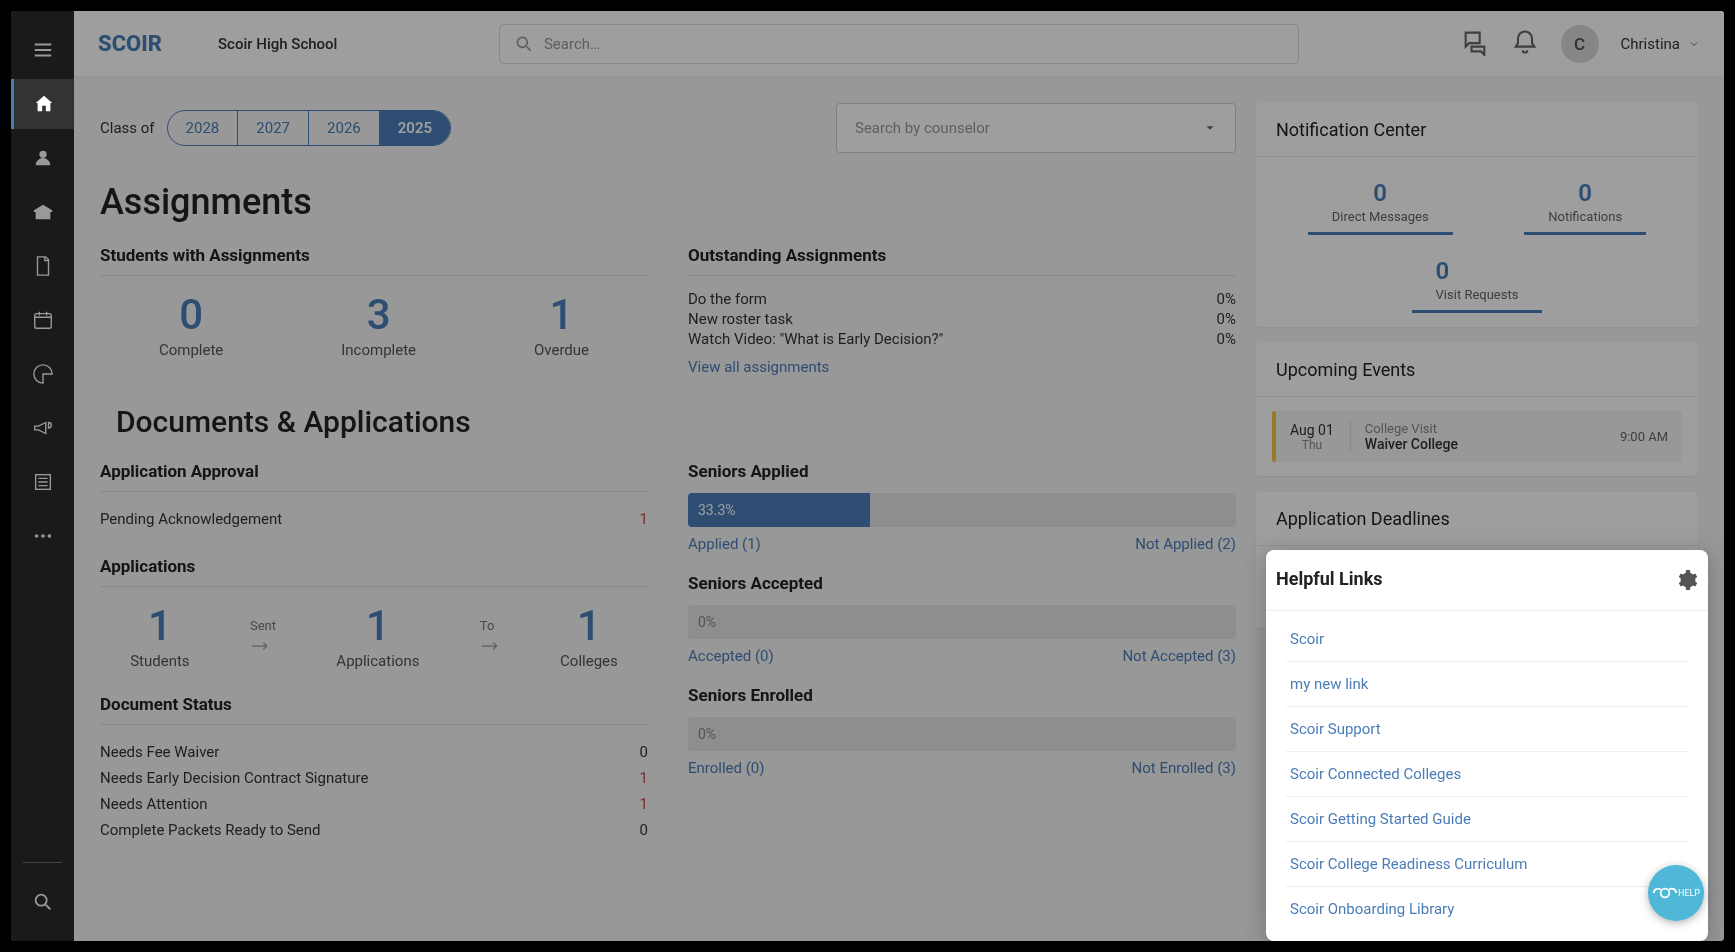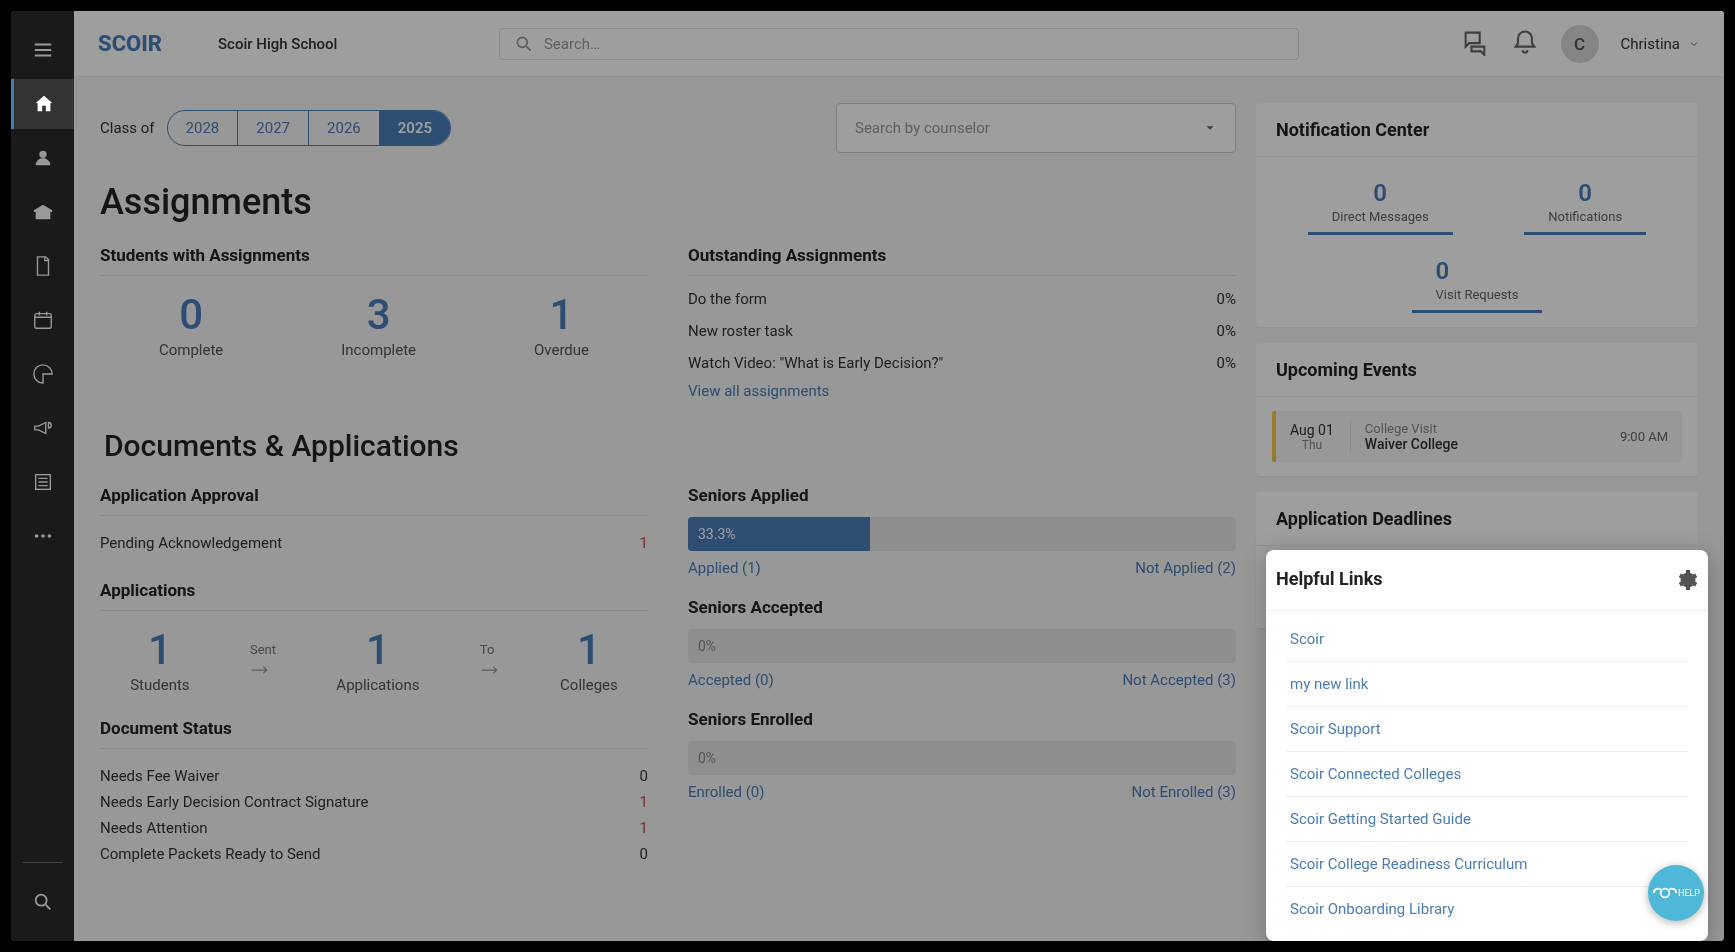--- a/index.html
+++ b/index.html
@@ -9,63 +9,63 @@
 .sidebar-top,.sidebar-bottom{display:flex;flex-direction:column;gap:4px}
 .sidebar-item{width:100%;height:50px;display:flex;align-items:center;justify-content:center;color:#999;cursor:pointer}
 .sidebar-item.active{background:#333;border-left:3px solid #4a7db8;color:#fff}
 .sidebar svg{width:22px;height:22px;fill:currentColor}
 .sidebar-divider{height:1px;background:#444;margin:10px 12px}
 .main{flex:1;display:flex;flex-direction:column;background:#f5f5f5;position:relative}
 .header{height:66px;background:#fff;display:flex;align-items:center;padding:0 24px;gap:20px;border-bottom:1px solid #eee}
 .logo{width:100px;height:32px;display:flex;align-items:center}
 .school-name{font-size:15px;color:#333;font-weight:500}
 .search-wrap{flex:1;display:flex;justify-content:center}
-.search{width:800px;height:32px;border:1px solid #ddd;border-radius:4px;display:flex;align-items:center;padding:0 14px;gap:10px;background:#fff}
+.search{width:800px;height:40px;border:1px solid #ddd;border-radius:4px;display:flex;align-items:center;padding:0 14px;gap:10px;background:#fff}
 .search input{border:none;outline:none;flex:1;font-size:15px;color:#333}
 .search input::placeholder{color:#999}
 .header-actions{display:flex;align-items:center;gap:22px}
 .header-icon{color:#666;cursor:pointer}
 .header-icon svg{width:28px;height:28px;fill:none;stroke:currentColor;stroke-width:1.8}
 .avatar{width:38px;height:38px;border-radius:50%;background:#d8d8d8;display:flex;align-items:center;justify-content:center;font-size:17px;font-weight:600;color:#555}
 .user-menu{display:flex;align-items:center;gap:8px;cursor:pointer;font-size:15px;color:#333}
 .content{flex:1;padding:26px;display:flex;gap:20px;overflow:hidden}
 .left-col{flex:1;display:flex;flex-direction:column}
 .class-row{display:flex;align-items:center;gap:12px;margin-bottom:28px}
 .class-label{font-size:15px;color:#333}
 .pills{display:flex;border:1px solid #4a7db8;border-radius:20px;overflow:hidden}
 .pill{padding:8px 18px;font-size:15px;color:#4a7db8;cursor:pointer;border-right:1px solid #4a7db8}
 .pill:last-child{border-right:none}
 .pill.active{background:#4a7db8;color:#fff;font-weight:600}
 .counselor-select{width:400px;height:50px;border:1px solid #ccc;border-radius:4px;display:flex;align-items:center;justify-content:space-between;padding:0 18px;margin-left:auto;background:#fff;cursor:pointer;font-size:15px;color:#999}
 h1{font-size:36px;font-weight:500;color:#222;margin-bottom:22px}
-h2{font-size:30px;font-weight:500;color:#222;margin:28px 4px 22px}
+h2{font-size:30px;font-weight:500;color:#222;margin:28px 16px 22px}
 .row{display:flex;gap:40px}
 .section{flex:1}
 .section-title{font-size:17px;font-weight:700;color:#222;border-bottom:1px solid #ddd;padding-bottom:10px;margin-bottom:14px}
 .stats{display:flex;justify-content:space-around;text-align:center;margin-top:14px}
 .stat-num{font-size:42px;font-weight:500;color:#4a7db8}
 .stat-label{font-size:15px;color:#555;margin-top:2px}
-.assign-list{display:flex;flex-direction:column;gap:14px}
+.assign-list{display:flex;flex-direction:column;gap:2px}
 .assign-row{display:flex;justify-content:space-between;font-size:15px;color:#333}
 .link{color:#4a7db8;font-size:15px;cursor:pointer;margin-top:10px;display:inline-block}
 .kv-row{display:flex;justify-content:space-between;font-size:15px;color:#333;padding:4px 0}
 .kv-row .v{color:#c94a4a}
 .black{color:#333!important}
 .app-flow{display:flex;align-items:center;justify-content:space-around;text-align:center;margin-top:14px}
 .arrow-block{display:flex;flex-direction:column;align-items:flex-start;gap:6px;font-size:13px;color:#777}
 .arrow-block svg{width:20px;height:14px;stroke:#999;fill:none;stroke-width:1.5}
 .progress-title{font-size:17px;font-weight:700;color:#222;margin-bottom:12px}
 .progress-bar{height:34px;background:#e5e5e5;border-radius:4px;position:relative;overflow:hidden}
 .progress-fill{height:100%;background:#4a7db8;display:flex;align-items:center;padding:8px 10px;color:#fff;font-size:14px}
 .progress-fill.zero{background:transparent;color:#888}
 .progress-links{display:flex;justify-content:space-between;margin-top:8px;margin-bottom:20px;font-size:15px}
 .progress-links span{color:#4a7db8;cursor:pointer}
 .right-col{width:442px;display:flex;flex-direction:column;gap:16px}
 .card{background:#fff;border-radius:4px;padding:0;box-shadow:0 1px 2px rgba(0,0,0,0.05)}
-.card-header{padding:16px 20px;font-size:18px;font-weight:700;color:#222;border-bottom:1px solid #eee}
+.card-header{padding:16px 20px;font-size:18px;font-weight:400;color:#222;border-bottom:1px solid #eee}
 .card-body{padding:14px 16px}
 .notif-row{display:flex;justify-content:space-around;text-align:center}
 .notif-item{border-bottom:3px solid #4a7db8;padding:8px 24px}
 .notif-num{font-size:24px;font-weight:600;color:#4a7db8}
 .notif-label{font-size:13px;color:#666;margin-top:2px}
 .notif-row2{display:flex;justify-content:center;margin-top:14px}
 .event-row{display:flex;align-items:center;gap:16px;background:#f5f5f5;border-left:4px solid #f5c842;padding:10px 14px;border-radius:2px}
 .event-date{text-align:center;font-size:14px;color:#333}
 .event-date small{display:block;font-size:12px;color:#888}
 .event-info{flex:1;border-left:1px solid #ddd;padding-left:14px}

